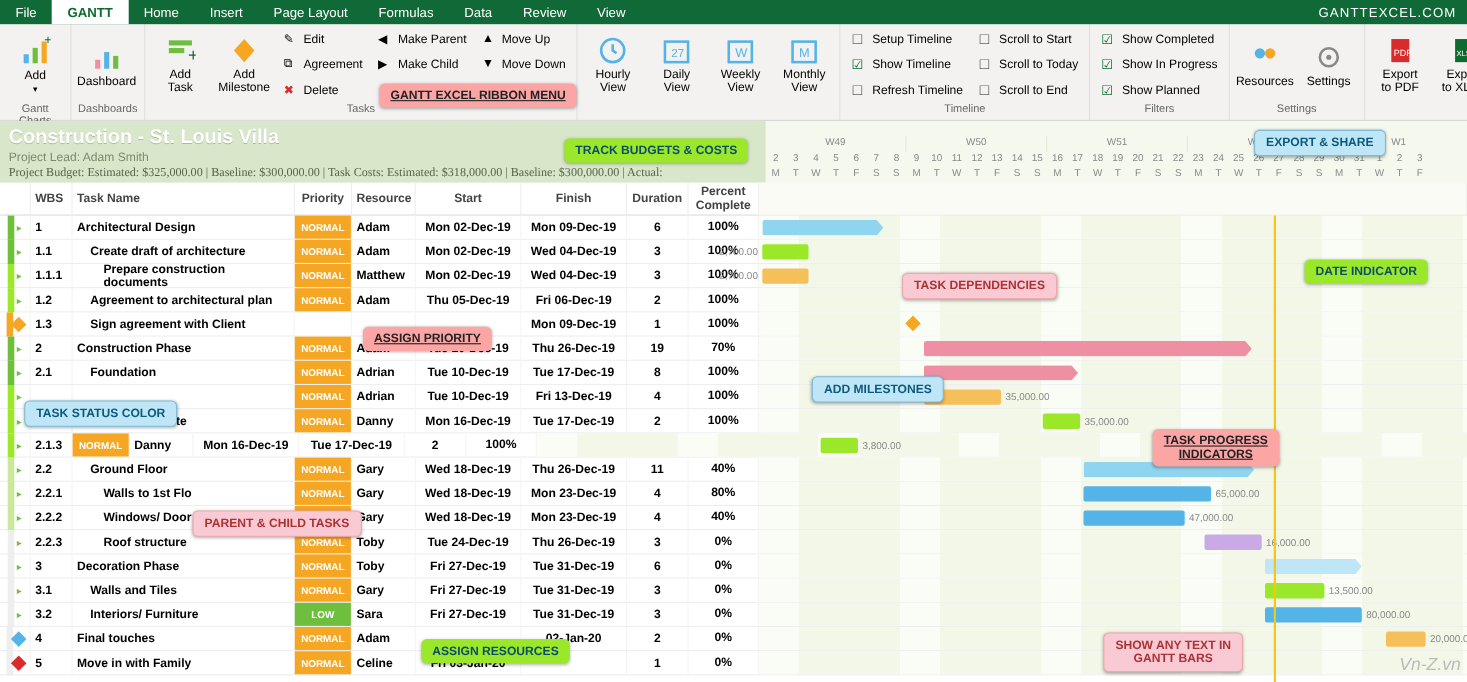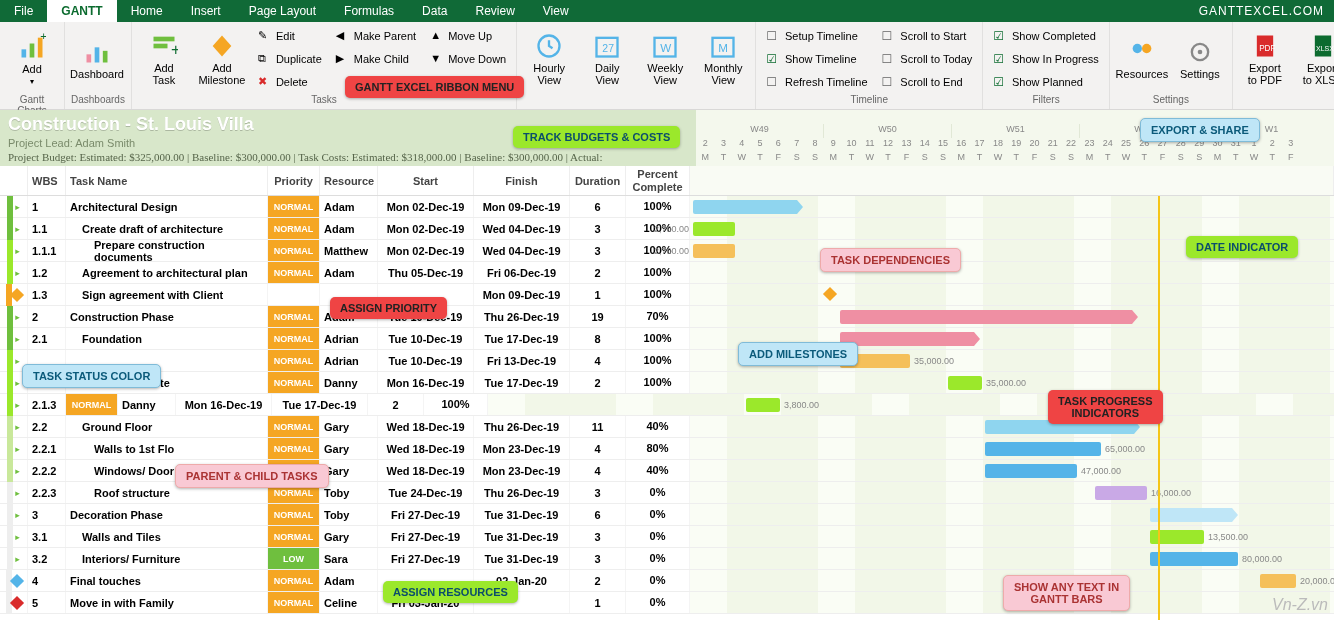--- a/index.html
+++ b/index.html
@@ -66,21 +66,21 @@
 .prio-normal { background:#f5a623; }
 .prio-high { background:#d92b2b; }
 .prio-low { background:#6fbf3e; }
 .gcell { flex:1; position:relative; height:100%; background:repeating-linear-gradient(90deg,#fafdf5,#fafdf5 36.6px,#f2f7e8 36.6px,#f2f7e8 128px); }
 .bar { position:absolute; height:14px; top:4px; border-radius:2px; display:flex; align-items:center; font-size:9px; padding:0 3px; color:#555; }
 .bar .lbl-left { position:absolute; left:-60px; width:56px; text-align:right; color:#888; }
 .bar .lbl-right { position:absolute; left:100%; padding-left:4px; width:70px; color:#888; }
 
 
 .callout { position:absolute; padding:5px 10px; border-radius:5px; font-size:11px; font-weight:bold; box-shadow:0 1px 3px rgba(0,0,0,.3); white-space:nowrap; z-index:50; text-align:center; }
-.callout.orange { background:#ef4444; color:#222; }
+.callout.orange { background:#fca5a5; color:#222;text-decoration:underline; }
 .callout.green { background:#9be82b; color:#0b4d6b; }
 .callout.blue { background:#bfe6f7; color:#0b5a7a; border:1px solid #7fbbd8; }
 .callout.pink { background:#f9c9d4; color:#a33; border:1px solid #eaa; }
 
 
 .today-line { position:absolute; top:0; bottom:0; width:2px; background:#f5c518; z-index:5; }
 
 .diamond { width:10px; height:10px; transform:rotate(45deg); background:#f5a623; display:inline-block; }
 .diamond.red { background:#d92b2b; }
 .diamond.blue { background:#54b4e8; }
@@ -152,21 +152,21 @@
           <span style="white-space:pre-line">Add
 Milestone</span>
         </div>
       <div class="rcol">
         <div class="rbtn-s">
             <span class="ico">✎</span>
             <span>Edit</span>
           </div>
         <div class="rbtn-s">
             <span class="ico">⧉</span>
-            <span>Duplicate</span>
+            <span>Agreement</span>
           </div>
         <div class="rbtn-s">
             <span class="ico" style="color:#d92b2b">✖</span>
             <span>Delete</span>
           </div>
       </div>
       <div class="rcol">
         <div class="rbtn-s">
             <span class="ico">◀</span>
             <span>Make Parent</span>

